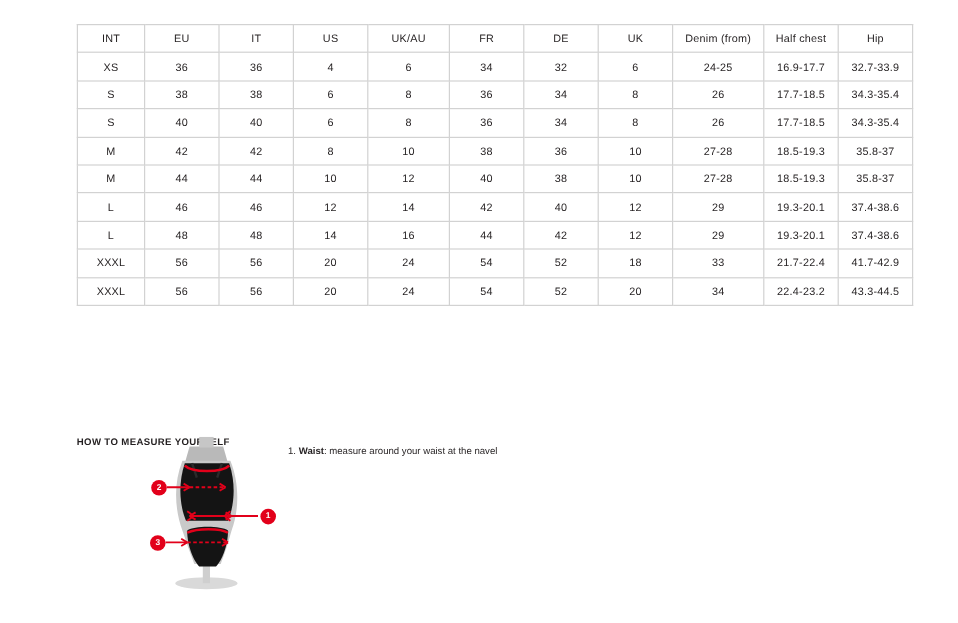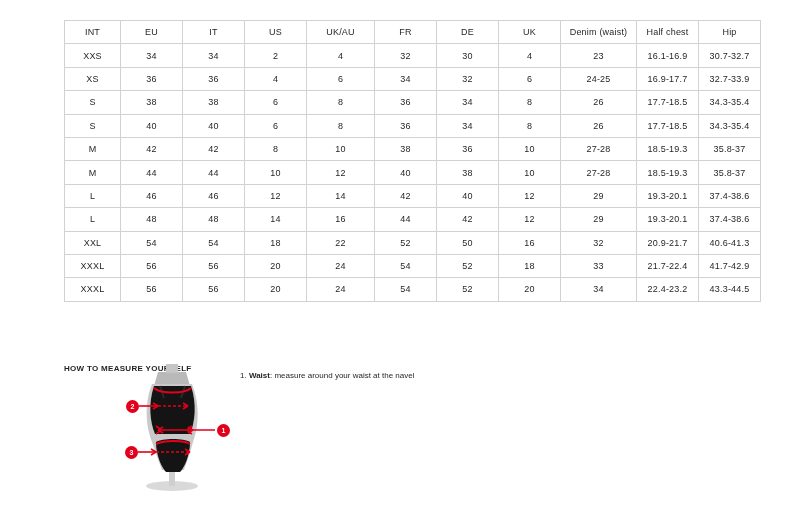--- a/index.html
+++ b/index.html
@@ -142,39 +142,26 @@
       <thead>
         <tr>
           <th>INT</th>
           <th>EU</th>
           <th>IT</th>
           <th>US</th>
           <th>UK/AU</th>
           <th>FR</th>
           <th>DE</th>
           <th>UK</th>
-          <th>Denim (waist)</th>
+          <th>Denim (from)</th>
           <th>Half chest</th>
           <th>Hip</th>
         </tr>
       </thead>
       <tbody>
-        <tr>
-          <td>XXS</td>
-          <td>34</td>
-          <td>34</td>
-          <td>2</td>
-          <td>4</td>
-          <td>32</td>
-          <td>30</td>
-          <td>4</td>
-          <td>23</td>
-          <td>16.1-16.9</td>
-          <td>30.7-32.7</td>
-        </tr>
         <tr>
           <td>XS</td>
           <td>36</td>
           <td>36</td>
           <td>4</td>
           <td>6</td>
           <td>34</td>
           <td>32</td>
           <td>6</td>
           <td>24-25</td>
@@ -253,33 +240,20 @@
           <td>14</td>
           <td>16</td>
           <td>44</td>
           <td>42</td>
           <td>12</td>
           <td>29</td>
           <td>19.3-20.1</td>
           <td>37.4-38.6</td>
         </tr>
         <tr>
-          <td>XXL</td>
-          <td>54</td>
-          <td>54</td>
-          <td>18</td>
-          <td>22</td>
-          <td>52</td>
-          <td>50</td>
-          <td>16</td>
-          <td>32</td>
-          <td>20.9-21.7</td>
-          <td>40.6-41.3</td>
-        </tr>
-        <tr>
           <td>XXXL</td>
           <td>56</td>
           <td>56</td>
           <td>20</td>
           <td>24</td>
           <td>54</td>
           <td>52</td>
           <td>18</td>
           <td>33</td>
           <td>21.7-22.4</td>

